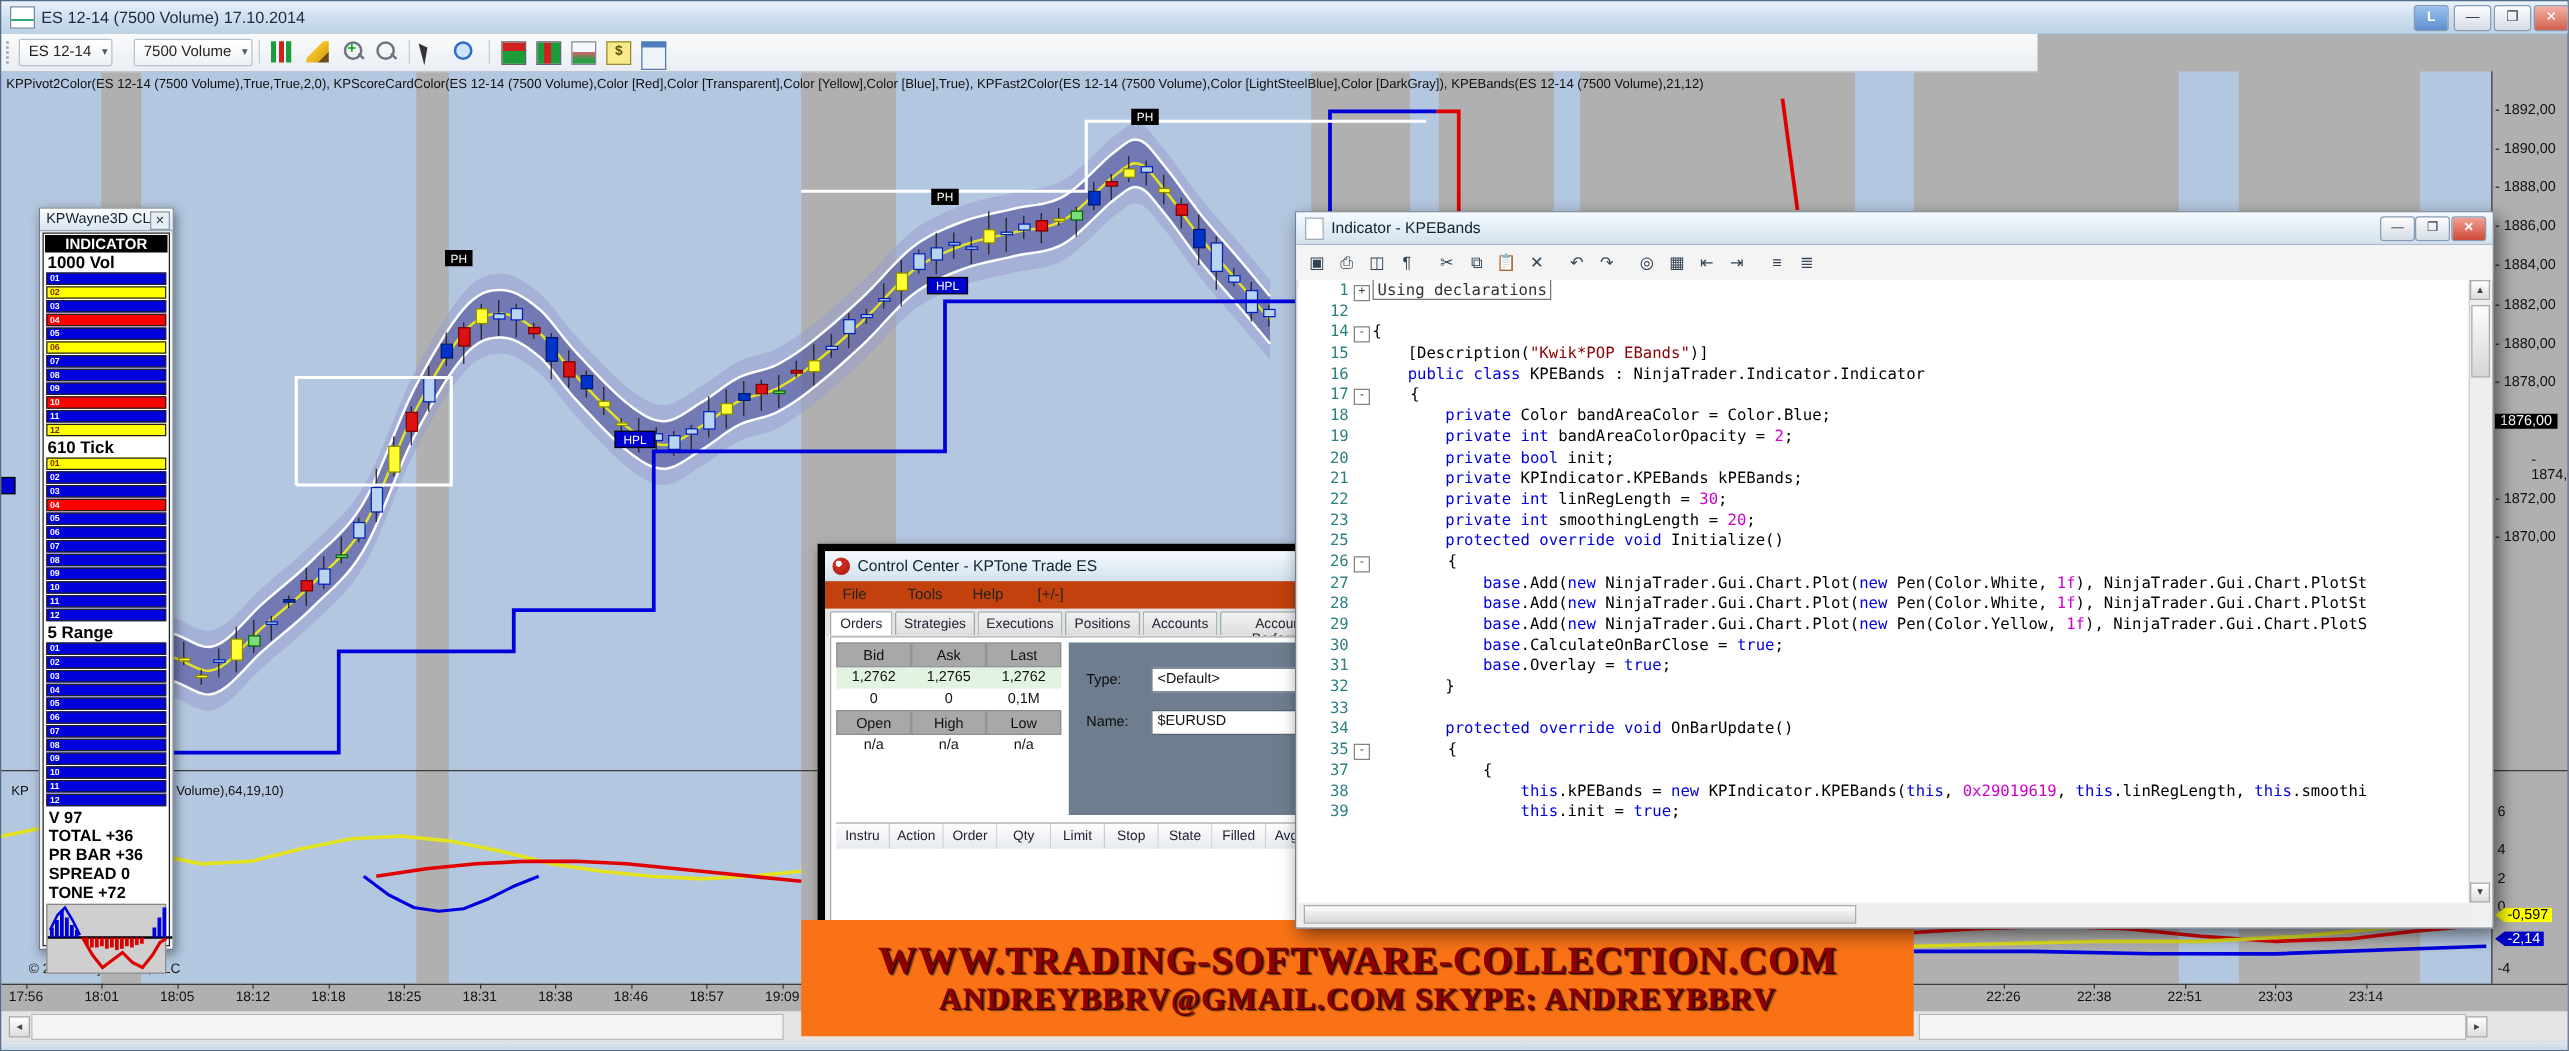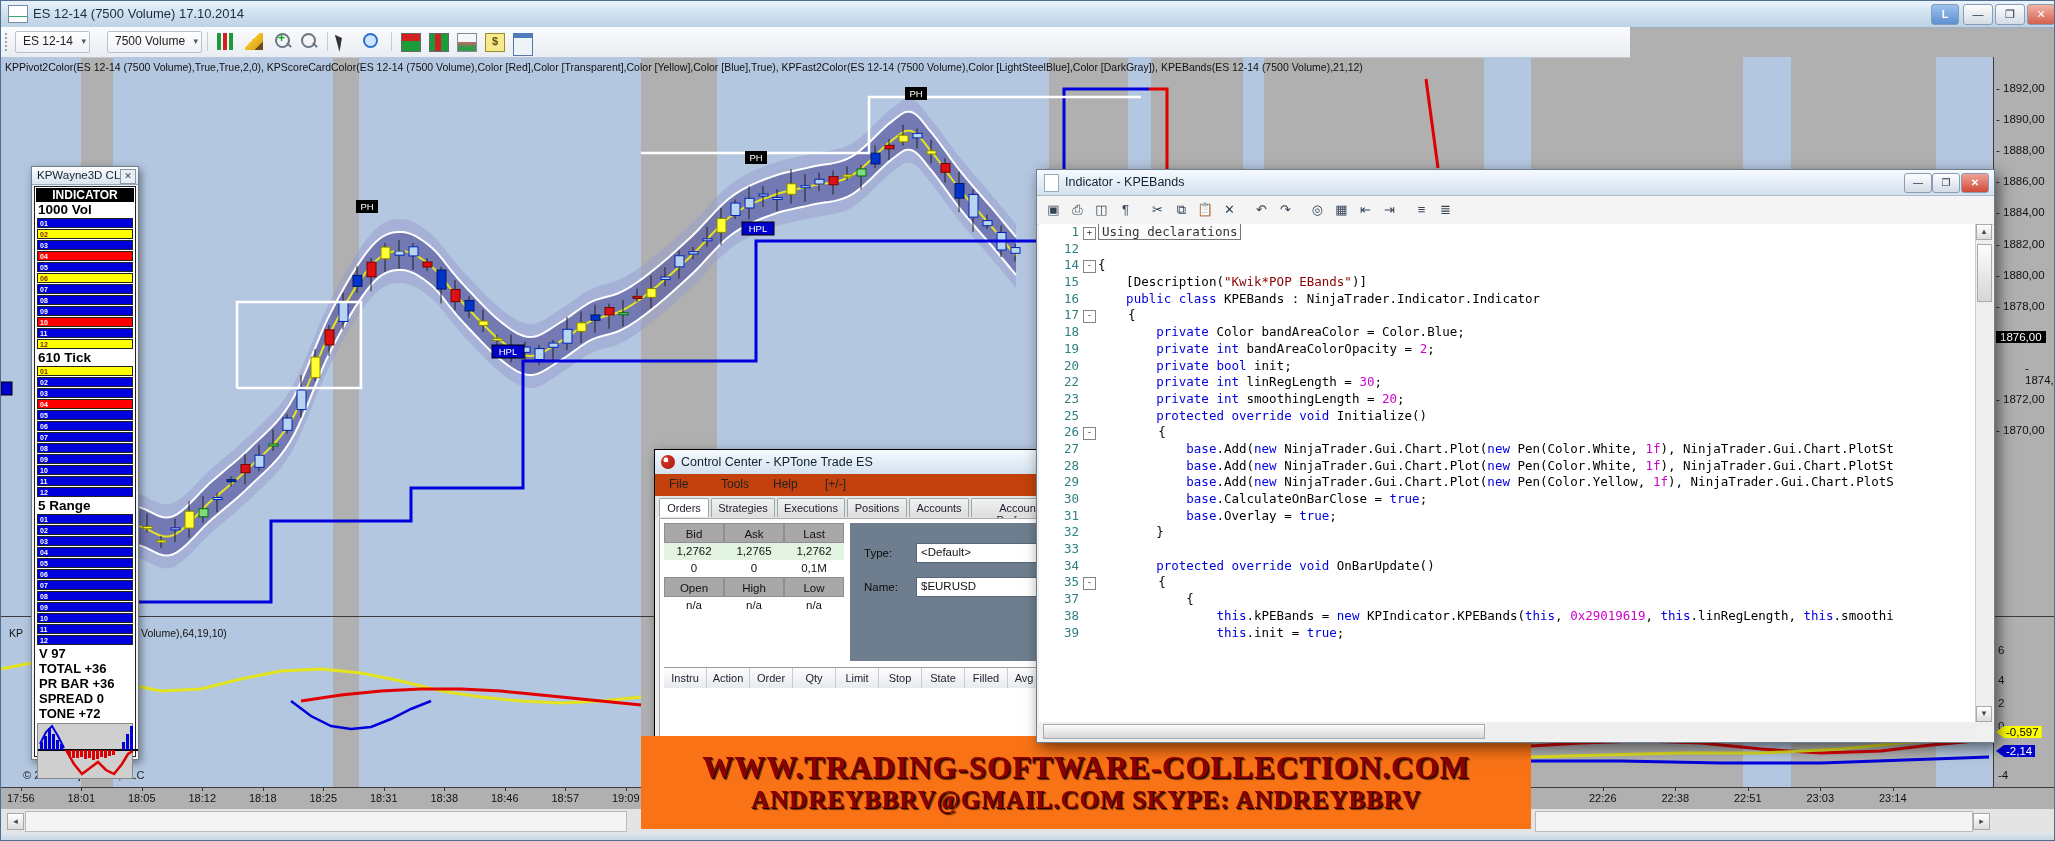--- a/index.html
+++ b/index.html
@@ -65,21 +65,21 @@
   #kp-close{position:absolute;right:2px;top:2px;width:14px;height:13px;background:#e7edf3;border:1px solid #89a;
     font-size:9px;line-height:12px;text-align:center;color:#345;}
   #kp-body{position:absolute;left:2px;top:19px;right:2px;bottom:2px;background:#fff;border:1px solid #222;padding:1px;}
   #kp-header{background:#000;color:#fff;font-weight:bold;font-size:12px;text-align:center;height:14px;line-height:14px;}
   .kp-sec{font-weight:bold;font-size:13.5px;color:#000;height:16px;line-height:16px;padding-left:2px;}
   .kp-row{position:relative;height:10px;margin:0 1px 1px 1px;border:1px solid #222;font-size:7px;line-height:9px;
     color:#fff;padding-left:2px;font-weight:bold;box-sizing:border-box;}
   .kp-stat{font-weight:bold;font-size:13px;height:15px;line-height:15px;padding-left:3px;color:#000;}
   #kp-mini{position:relative;margin:2px 1px 0 1px;height:54px;background:#cfcfcf;border:1px solid #888;}
   
-  #cc{left:653px;top:448px;width:392px;height:296px;background:#ececec;border:1px solid #000000;
+  #cc{left:653px;top:434px;width:392px;height:296px;background:#ececec;border:6px solid #000000;
     box-shadow:3px 4px 10px rgba(0,0,0,.5);z-index:2;}
   #cc-title{height:24px;background:linear-gradient(#f5fafe,#d3e1ee);border-bottom:1px solid #aabccd;
     font-size:12.5px;color:#123;line-height:24px;padding-left:26px;}
   #cc-logo{position:absolute;left:6px;top:5px;width:14px;height:14px;border-radius:50%;
     background:radial-gradient(circle at 35% 35%,#fff 18%,#c32 20%,#a11);}
   #cc-menu{position:absolute;left:0;top:24px;width:100%;height:22px;background:#c2410c;border-bottom:1px solid #d5d5d5;}
   .cc-mi{position:absolute;top:3px;font-size:12px;color:#222;}
   #cc-tabs{position:absolute;left:0;top:46px;width:100%;height:22px;background:#e4e4e4;}
   .cc-tab{position:absolute;top:2px;height:19px;border:1px solid #9aa;border-bottom:none;background:linear-gradient(#f2f2f2,#ddd);
     font-size:11px;padding:3px 6px 0 6px;color:#223;box-sizing:border-box;border-radius:2px 2px 0 0;}
@@ -717,20 +717,21 @@
     <div id="ed-code">
         <div class="cl"><span class="ln">1</span><span class="fold">+</span><span class="collapsed-box">Using declarations</span></div>
         <div class="cl"><span class="ln">12</span><span class="gut"></span></div>
         <div class="cl"><span class="ln">14</span><span class="fold">-</span><span class="tk-p">{</span></div>
         <div class="cl"><span class="ln">15</span><span class="gut"></span><span class="tk-p">    [Description(</span><span class="tk-s">"Kwik*POP EBands"</span><span class="tk-p">)]</span></div>
         <div class="cl"><span class="ln">16</span><span class="gut"></span><span class="tk-k">    public class</span><span class="tk-p"> KPEBands : NinjaTrader.Indicator.Indicator</span></div>
         <div class="cl"><span class="ln">17</span><span class="fold">-</span><span class="tk-p">    {</span></div>
         <div class="cl"><span class="ln">18</span><span class="gut"></span><span class="tk-k">        private</span><span class="tk-p"> Color bandAreaColor = Color.Blue;</span></div>
         <div class="cl"><span class="ln">19</span><span class="gut"></span><span class="tk-k">        private int</span><span class="tk-p"> bandAreaColorOpacity = </span><span class="tk-n">2</span><span class="tk-p">;</span></div>
         <div class="cl"><span class="ln">20</span><span class="gut"></span><span class="tk-k">        private bool</span><span class="tk-p"> init;</span></div>
+        <div class="cl"><span class="ln">21</span><span class="gut"></span><span class="tk-k">        private</span><span class="tk-p"> KPIndicator.KPEBands kPEBands;</span></div>
         <div class="cl"><span class="ln">22</span><span class="gut"></span><span class="tk-k">        private int</span><span class="tk-p"> linRegLength = </span><span class="tk-n">30</span><span class="tk-p">;</span></div>
         <div class="cl"><span class="ln">23</span><span class="gut"></span><span class="tk-k">        private int</span><span class="tk-p"> smoothingLength = </span><span class="tk-n">20</span><span class="tk-p">;</span></div>
         <div class="cl"><span class="ln">25</span><span class="gut"></span><span class="tk-k">        protected override void</span><span class="tk-p"> Initialize()</span></div>
         <div class="cl"><span class="ln">26</span><span class="fold">-</span><span class="tk-p">        {</span></div>
         <div class="cl"><span class="ln">27</span><span class="gut"></span><span class="tk-k">            base</span><span class="tk-p">.Add(</span><span class="tk-k">new</span><span class="tk-p"> NinjaTrader.Gui.Chart.Plot(</span><span class="tk-k">new</span><span class="tk-p"> Pen(Color.White, </span><span class="tk-n">1f</span><span class="tk-p">), NinjaTrader.Gui.Chart.PlotSt</span></div>
         <div class="cl"><span class="ln">28</span><span class="gut"></span><span class="tk-k">            base</span><span class="tk-p">.Add(</span><span class="tk-k">new</span><span class="tk-p"> NinjaTrader.Gui.Chart.Plot(</span><span class="tk-k">new</span><span class="tk-p"> Pen(Color.White, </span><span class="tk-n">1f</span><span class="tk-p">), NinjaTrader.Gui.Chart.PlotSt</span></div>
         <div class="cl"><span class="ln">29</span><span class="gut"></span><span class="tk-k">            base</span><span class="tk-p">.Add(</span><span class="tk-k">new</span><span class="tk-p"> NinjaTrader.Gui.Chart.Plot(</span><span class="tk-k">new</span><span class="tk-p"> Pen(Color.Yellow, </span><span class="tk-n">1f</span><span class="tk-p">), NinjaTrader.Gui.Chart.PlotS</span></div>
         <div class="cl"><span class="ln">30</span><span class="gut"></span><span class="tk-k">            base</span><span class="tk-p">.CalculateOnBarClose = </span><span class="tk-k">true</span><span class="tk-p">;</span></div>
         <div class="cl"><span class="ln">31</span><span class="gut"></span><span class="tk-k">            base</span><span class="tk-p">.Overlay = </span><span class="tk-k">true</span><span class="tk-p">;</span></div>
         <div class="cl"><span class="ln">32</span><span class="gut"></span><span class="tk-p">        }</span></div>

